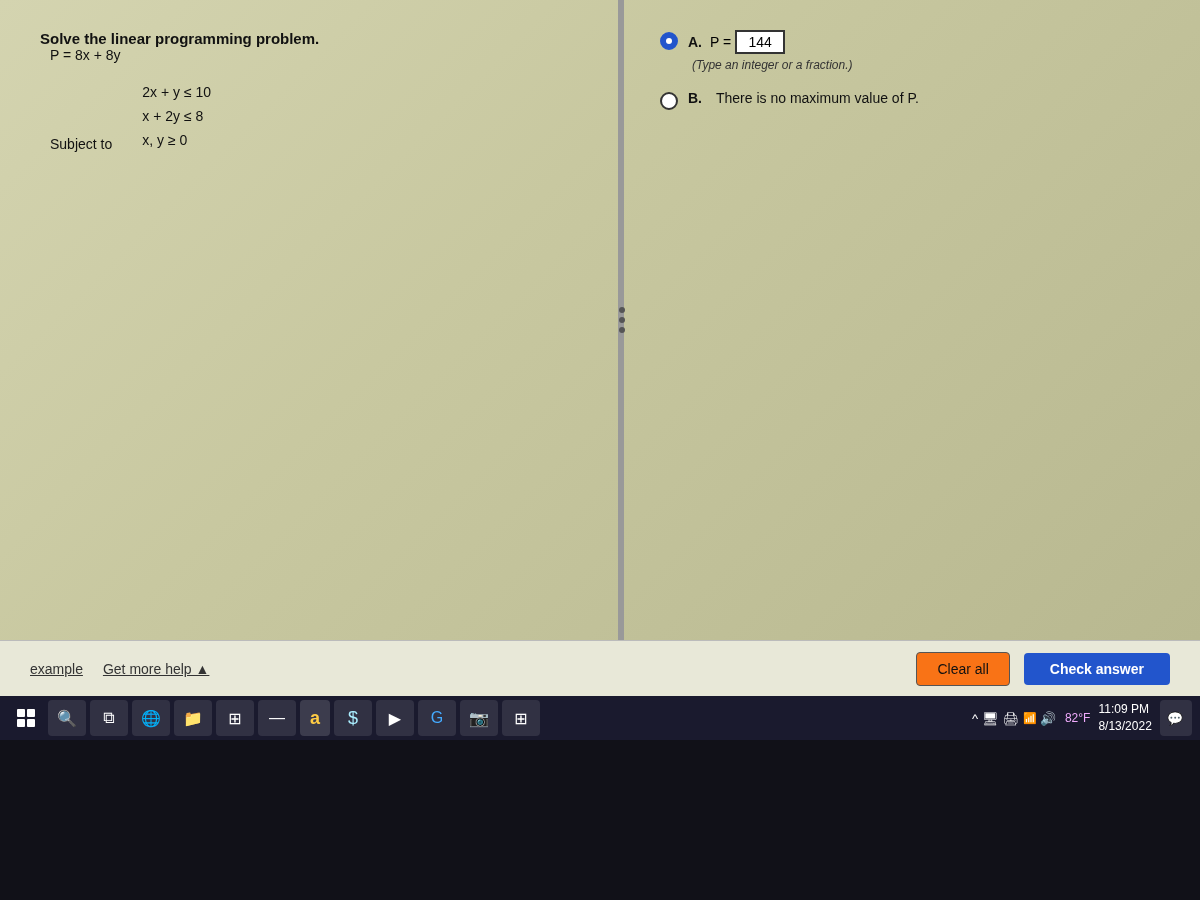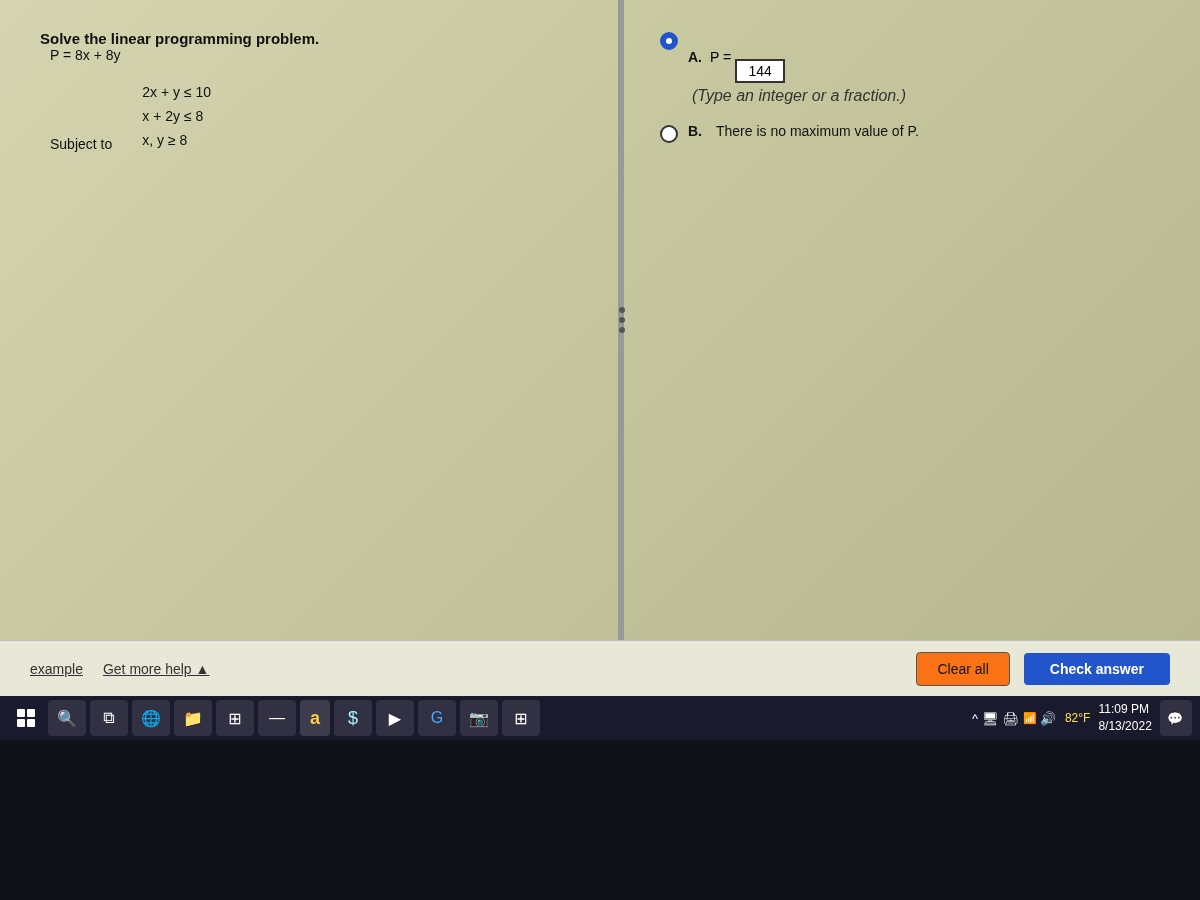--- a/index.html
+++ b/index.html
@@ -152,25 +152,24 @@
     }
 
     .answer-box {
       border: 2px solid #333;
       padding: 2px 8px;
       min-width: 50px;
       text-align: center;
       font-size: 14px;
       background: white;
       display: inline-block;
-      margin-top: 29px;
     }
 
     .hint-text {
-      font-size: 16px;
+      font-size: 12px;
       color: #333;
       font-style: italic;
       margin-left: 4px;
     }
 
     
     .bottom-toolbar {
       width: 1200px;
       height: 56px;
       background: #e8e8d8;
@@ -317,21 +316,21 @@
 
     .sys-time {
       font-size: 12px;
       color: white;
       text-align: left;
       line-height: 1.4;
     }
 
     .temp-display {
       font-size: 12px;
-      color: #fde047;
+      color: #f0abfc;
       text-align: right;
     }
 
     
     .dark-strip {
       width: 1200px;
       height: 160px;
       background: #111118;
     }
   </style>
@@ -341,21 +340,21 @@
 <div class="main-area">
 
   <div class="left-panel">
     <div class="problem-title">Solve the linear programming problem.</div>
     <div class="objective-fn">P = 8x + 8y</div>
     <div class="subject-section">
       <div class="subject-label">Subject to</div>
       <div class="constraints">
         <div>2x + y ≤ 10</div>
         <div>x + 2y ≤ 8</div>
-        <div>x, y ≥ 8</div>
+        <div>x, y ≥ 0</div>
       </div>
     </div>
   </div>
 
   <div class="divider-bar">
     <div class="divider-dot"></div>
     <div class="divider-dot"></div>
     <div class="divider-dot"></div>
   </div>
 

